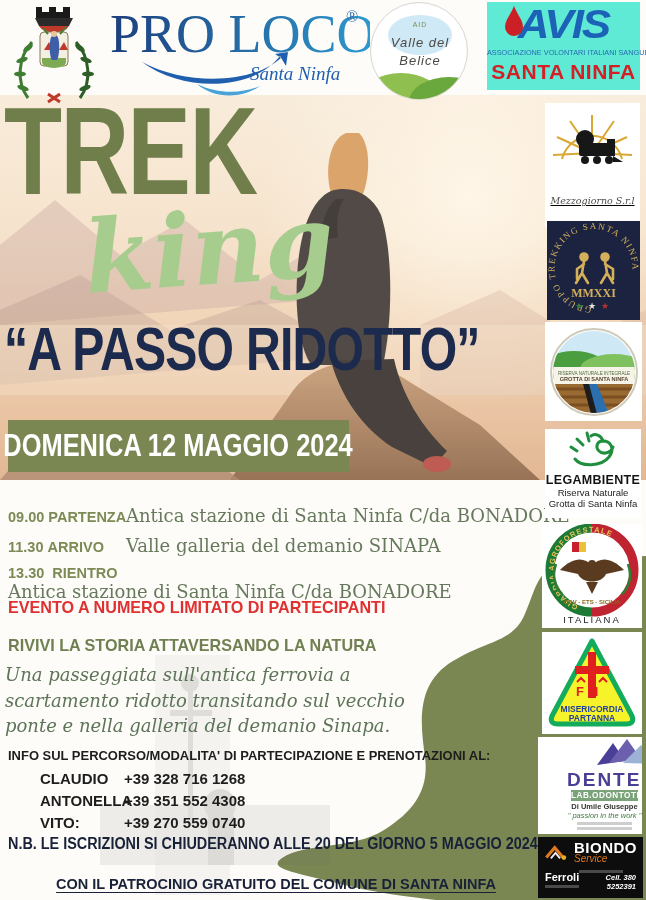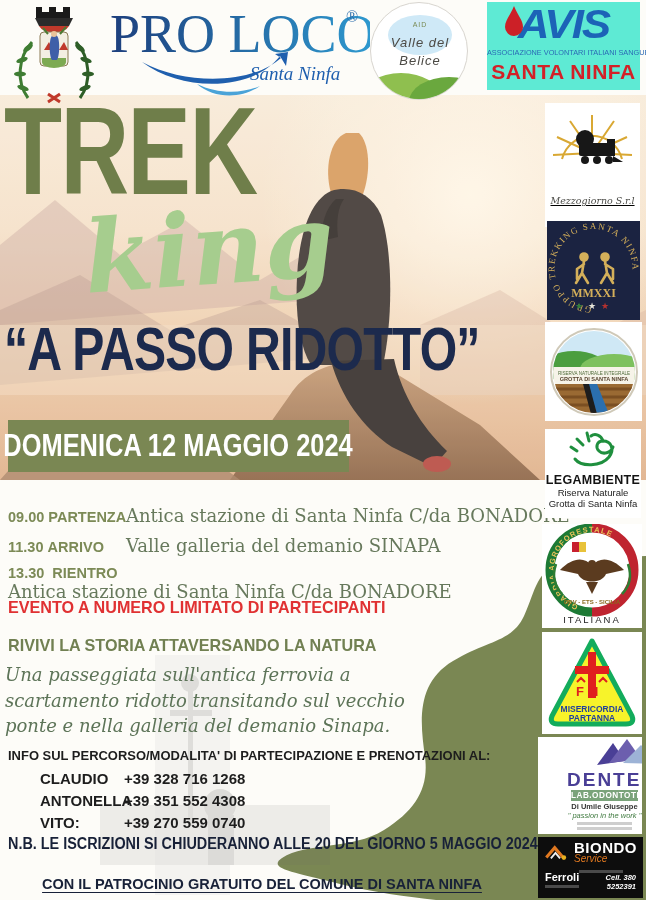--- a/index.html
+++ b/index.html
@@ -55,21 +55,21 @@
   .rivivi { left:8px; top:636px; font-size:17px; font-weight:800; color:#718052; z-index:2; }
   .para   { left:5px; top:662px; width:450px; font-family:"DejaVu Serif", serif;
             font-style:italic; font-size:18px; line-height:25.5px; color:#5d7458; z-index:2; }
 
   
   .info-h { left:8px; top:748px; font-size:13.5px; font-weight:800; color:#1d1d1d; z-index:2; }
   .crow { left:8px; width:300px; z-index:2; display:flex; font-size:15px; font-weight:800; color:#1d1d1d;margin-left:32px; }
   .c-name { width:84px; flex:none; }
   .nb { left:8px; top:835px; font-size:16px; font-weight:800; color:#182138; z-index:2;
         text-decoration:underline; text-underline-offset:3px; }
-  .patron { left:0; top:876px; width:524px; text-align:center; font-size:14.5px; font-weight:800;
+  .patron { left:14px; top:876px; width:524px; text-align:center; font-size:14.5px; font-weight:800;
             color:#182138; z-index:2; text-decoration:underline; text-underline-offset:3px; }
 
   
   .card { position:absolute; background:#fff; z-index:3; overflow:hidden; }
   .mezzo { left:545px; top:103px; width:95px; height:124px; text-align:center;text-decoration:underline; }
   .mezzo .lbl { font-family:"DejaVu Serif", serif; font-style:italic; font-size:9.5px; color:#4a4a46; }
   .trek-card { left:547px; top:221px; width:93px; height:99px; background:#1b2341; }
   .riserva { left:545px; top:322px; width:97px; height:99px; display:flex; align-items:center; justify-content:center; }
   .lega { left:545px; top:429px; width:96px; height:89px; text-align:center; }
   .lega .name { font-size:12.5px; font-weight:800; color:#141414; letter-spacing:0.3px; }

